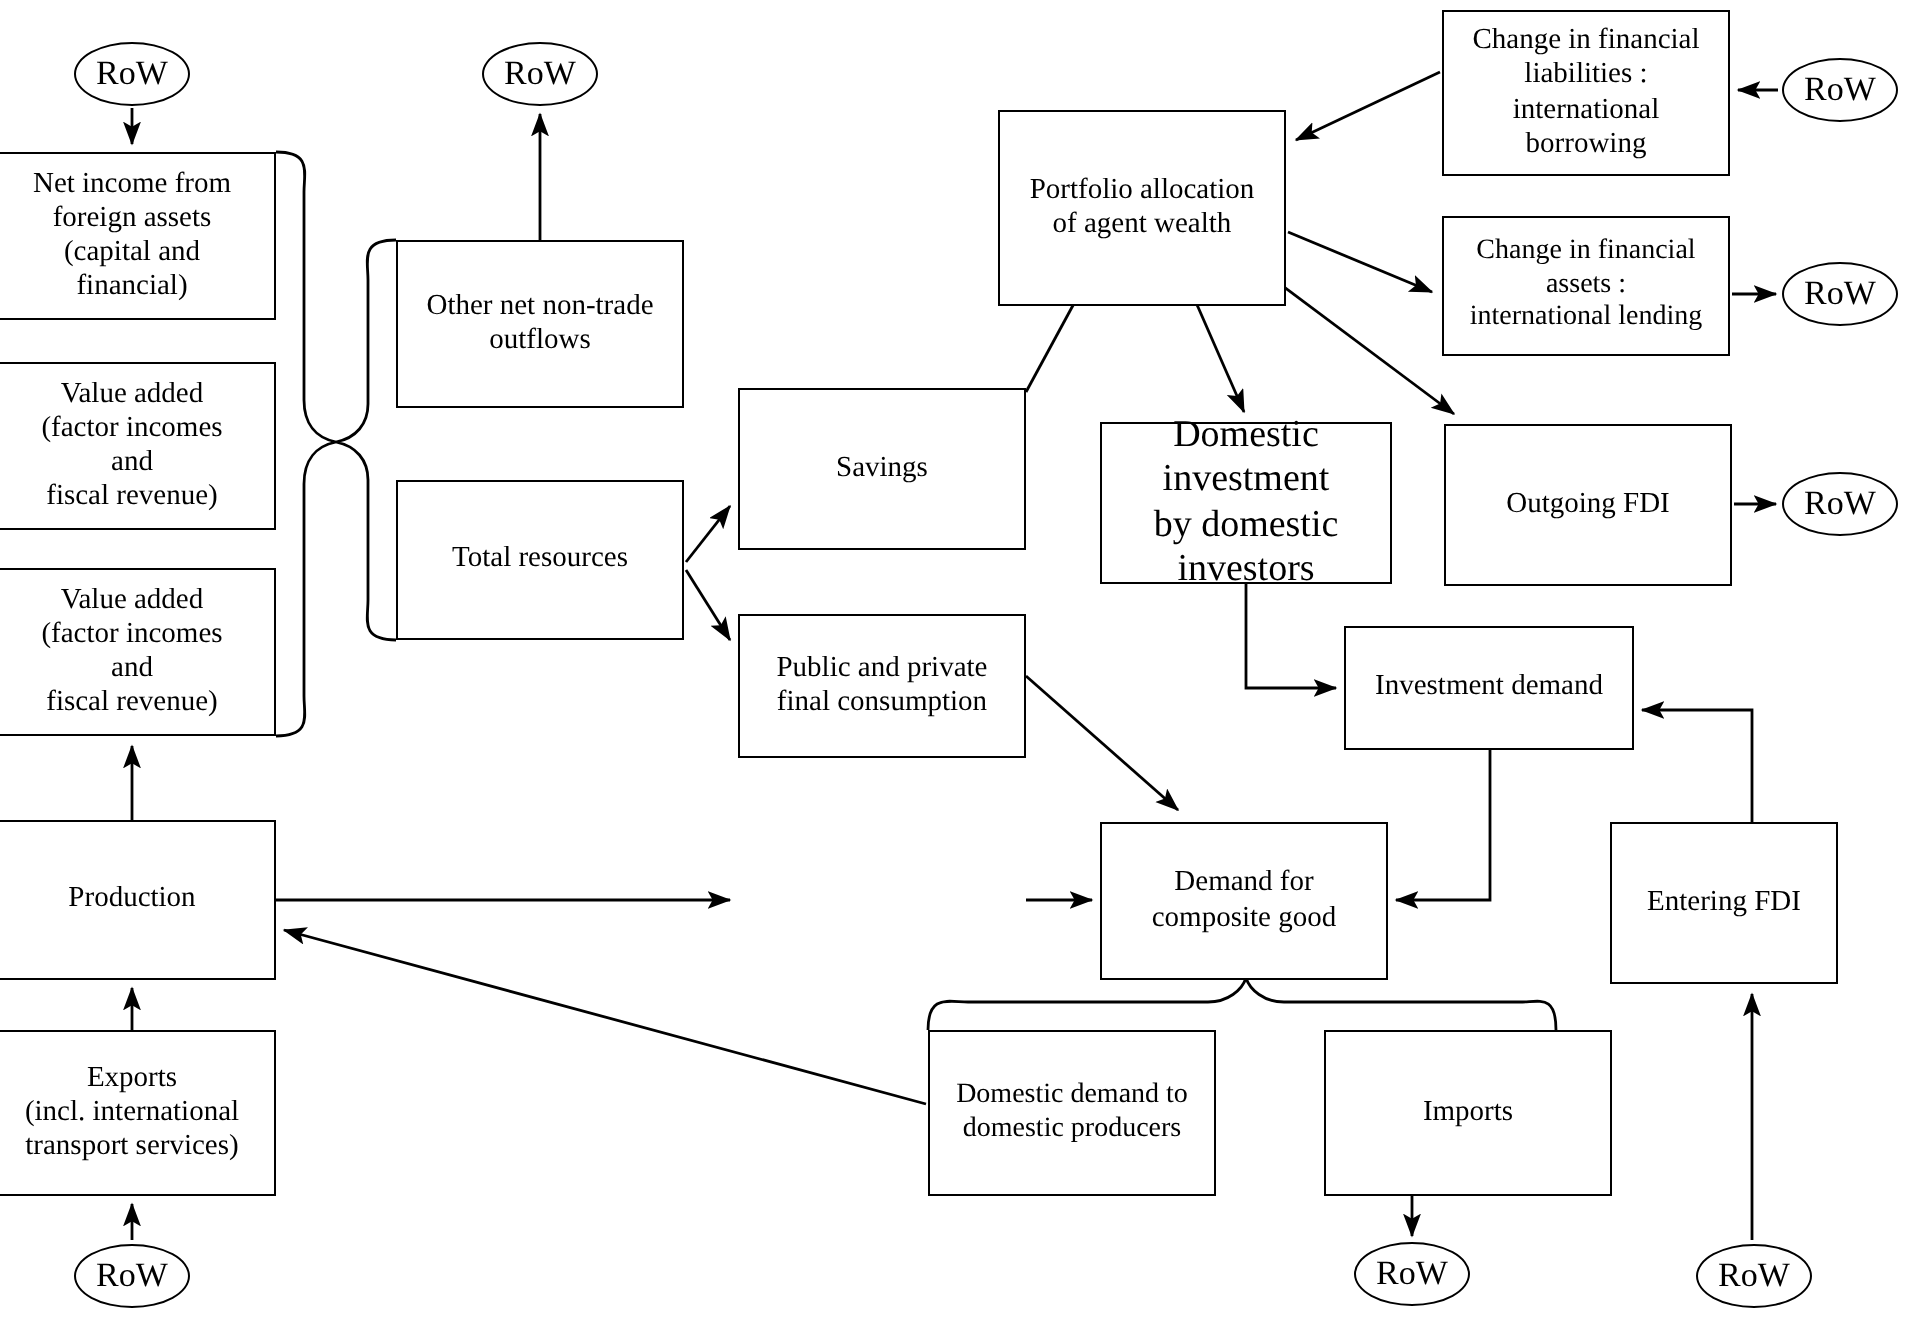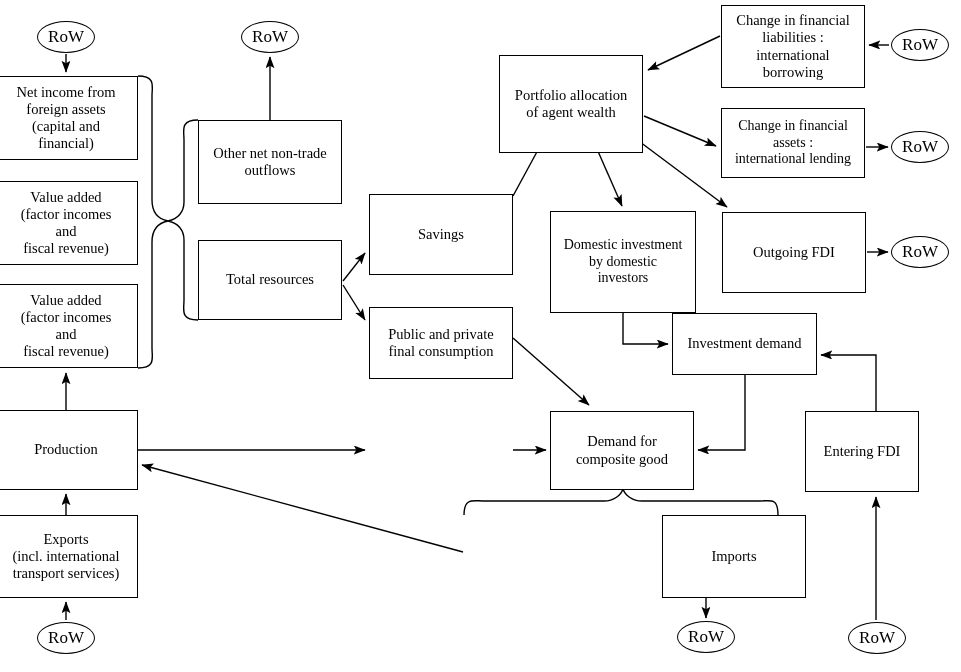--- a/index.html
+++ b/index.html
@@ -153,21 +153,21 @@
 
   <div class="node" style="left:369px; top:194px; width:144px; height:81px;">Savings</div>
 
   <div class="node" style="left:369px; top:307px; width:144px; height:72px;">Public and private
 final consumption</div>
 
 
   <div class="node" style="left:499px; top:55px; width:144px; height:98px;">Portfolio allocation
 of agent wealth</div>
 
-  <div class="node" style="left:550px; top:211px; width:146px; height:102px; font-size:14px;">Domestic investment
+  <div class="node" style="left:550px; top:211px; width:146px; height:81px; font-size:19px;">Domestic investment
 by domestic
 investors</div>
 
   <div class="node" style="left:550px; top:411px; width:144px; height:79px;">Demand for
 composite good</div>
 
   <div class="node" style="left:721px; top:5px; width:144px; height:83px;">Change in financial
 liabilities :
 international
 borrowing</div>
@@ -175,20 +175,22 @@
   <div class="node" style="left:721px; top:108px; width:144px; height:70px; font-size:14px;">Change in financial
 assets :
 international lending</div>
 
   <div class="node" style="left:722px; top:212px; width:144px; height:81px;">Outgoing FDI</div>
 
   <div class="node" style="left:672px; top:313px; width:145px; height:62px;">Investment demand</div>
 
   <div class="node" style="left:805px; top:411px; width:114px; height:81px;">Entering FDI</div>
 
+  <div class="node" style="left:464px; top:515px; width:144px; height:83px; font-size:14px;">Domestic demand to
+domestic producers</div>
 
   <div class="node" style="left:634px; top:515px; width:144px; height:83px;margin-left:28px;">Imports</div>
 
   <div class="row-node" style="left:37px; top:21px; width:58px; height:32px;">RoW</div>
 
   <div class="row-node" style="left:241px; top:21px; width:58px; height:32px;">RoW</div>
 
   <div class="row-node" style="left:891px; top:29px; width:58px; height:32px;">RoW</div>
 
   <div class="row-node" style="left:891px; top:131px; width:58px; height:32px;">RoW</div>

